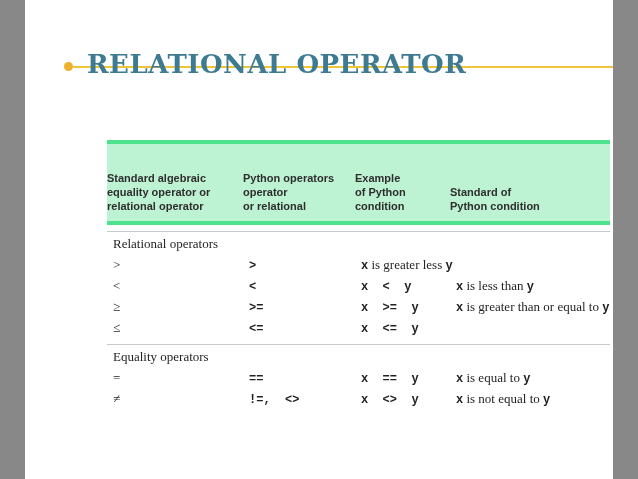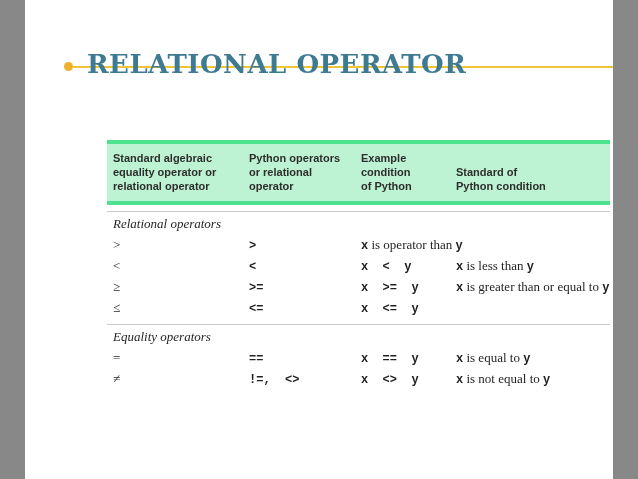--- a/index.html
+++ b/index.html
@@ -46,30 +46,29 @@
   .thead {
     background: #BDF2D2;
     border-top: 4px solid #4CE28E;
     border-bottom: 4px solid #4CE28E;
     padding: 7px 0 8px 0;
     font-weight: bold;
     font-size: 11px;
     line-height: 14px;
     color: #2e2e2e;
   }
-  .thead .cell { padding-left: 6px; }
+  .thead .cell { padding-left: 0; margin-top: 20px; }
   .thead .cell.meaning-head { padding-top: 14px; }
   .hline { display: block; }
 
   .section-title {
     margin-top: 6px;
     border-top: 1px solid #c9c9c9;
     padding: 4px 0 2px 6px;
     font-family: "Liberation Serif", serif;
-    font-style: italic;
     font-size: 13px;
   }
   .trow { padding: 3px 0 2px 0; align-items: baseline; }
   .trow .cell { padding-left: 6px; }
   .c1 { font-family: "Liberation Serif", serif; font-size: 13px; }
   .c2, .c3 {
     font-family: "Liberation Mono", monospace;
     font-weight: 700; font-size: 12px;
     white-space: pre;
   }
@@ -96,40 +95,40 @@
   <div class="op-table">
 
     <div class="grid-row thead">
       <div class="cell">
           <span class="hline">Standard algebraic</span>
           <span class="hline">equality operator or</span>
           <span class="hline">relational operator</span>
         </div>
       <div class="cell">
           <span class="hline">Python operators</span>
+          <span class="hline">operator</span>
           <span class="hline">or relational</span>
-          <span class="hline">operator</span>
         </div>
       <div class="cell">
           <span class="hline">Example</span>
+          <span class="hline">of Python</span>
           <span class="hline">condition</span>
-          <span class="hline">of Python</span>
         </div>
       <div class="cell meaning-head">
           <span class="hline">Standard of</span>
           <span class="hline">Python condition</span>
         </div>
     </div>
 
     <div class="section-title">Relational operators</div>
 
     <div class="grid-row trow">
       <div class="cell c1">&gt;</div>
       <div class="cell c2">&gt;</div>
-      <div class="cell c4"><span class="var">x</span><span> is operator than </span><span class="var">y</span></div>
+      <div class="cell c4"><span class="var">x</span><span> is greater less </span><span class="var">y</span></div>
     </div>
 
     <div class="grid-row trow">
       <div class="cell c1">&lt;</div>
       <div class="cell c2">&lt;</div>
       <div class="cell c3">x  &lt;  y</div>
       <div class="cell c4"><span class="var">x</span><span> is less than </span><span class="var">y</span></div>
     </div>
 
     <div class="grid-row trow">

